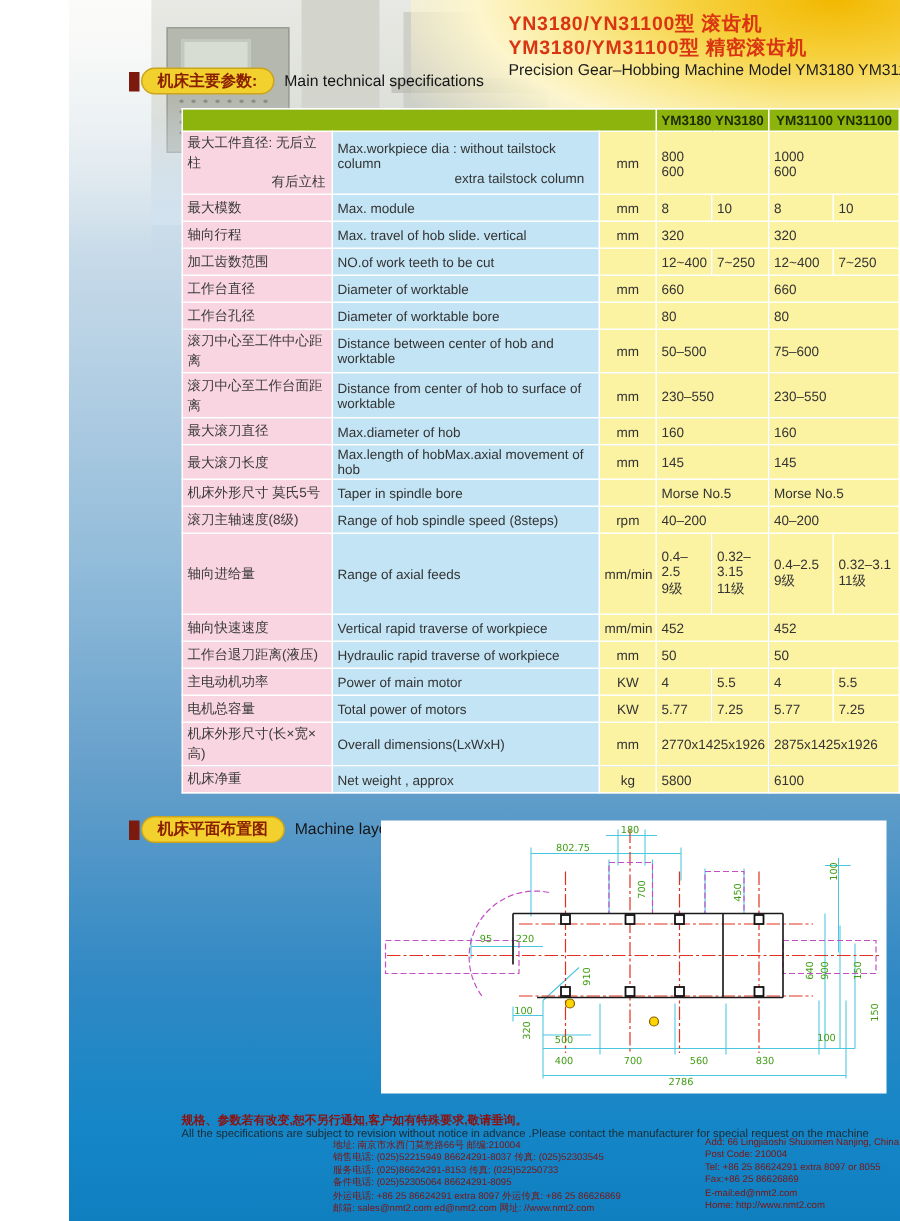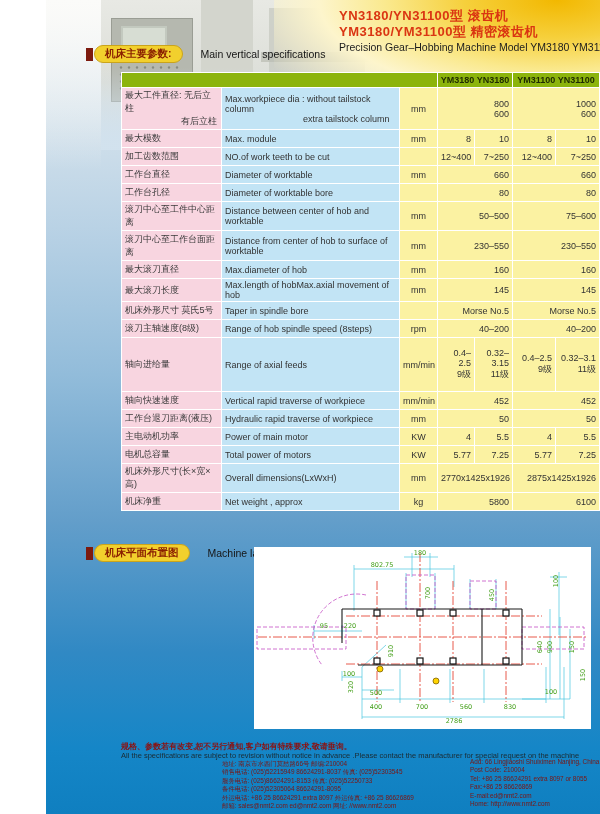--- a/index.html
+++ b/index.html
@@ -25,34 +25,34 @@
   .yellow-banner{position:absolute;left:228px;top:0;width:372px;height:152px;
     background:radial-gradient(ellipse 330px 135px at 76% 0%,#f2b800 0%,#f6d03c 28%,#fae98e 52%,#fdf5cc 72%,rgba(253,245,204,0) 100%);}
   .corner-strip{position:absolute;right:0;top:0;width:9px;height:37px;background:#a73a15;}
   .edge-strip{position:absolute;right:0;top:37px;width:9px;height:330px;
     background:linear-gradient(180deg,#8f9092 0%,#9b9ea0 40%,rgba(155,158,160,0) 100%);}
   .title-block{position:absolute;left:293px;top:8px;line-height:1.22;white-space:nowrap;}
   .title-zh{font-size:13px;font-weight:bold;color:#da3512;letter-spacing:.5px;}
   .title-en{font-size:10.5px;color:#1c1c1c;margin-top:1px;}
   
   .pill-tab{position:absolute;width:7px;height:13px;background:#7c1a0e;}
-  .pill-row{position:absolute;display:flex;align-items:center;gap:18px;white-space:nowrap;}
+  .pill-row{position:absolute;display:flex;align-items:center;gap:7px;white-space:nowrap;}
   .pill{background:#f2d02d;border:1.5px solid #caa41c;border-radius:9px;
     padding:1px 10px;font-size:10.5px;font-weight:bold;color:#8b2000;}
   .pill-en{font-size:10.5px;color:#151515;}
   
   table.spec{position:absolute;left:75px;top:72px;width:478px;border-collapse:collapse;
     table-layout:fixed;font-size:9px;color:#333;}
   table.spec th,table.spec td{border:1px solid #ffffff;padding:1px 3px;vertical-align:middle;}
   tr.head{height:15px;background:#8cb40c;padding-left:22px;}
   tr.head th{font-size:9px;font-weight:bold;color:#1e2a00;text-align:center;padding:0;}
   td.c-zh{background:#f8d5e0;text-align:left;color:#3a3a3a;}
   td.c-en{background:#c2e4f5;text-align:left;}
   td.c-unit{background:#fbf2a2;text-align:center;}
-  td.c-val{background:#fbf2a2;text-align:right;white-space:pre-line;}
+  td.c-val{background:#fbf2a2;text-align:left;white-space:pre-line;}
   td .ind{padding-left:56px;}
   td .ind-en{padding-left:78px;}
   tbody tr{height:18px;}
   
   .draw-box{position:absolute;left:208px;top:547px;width:337px;height:182px;background:#ffffff;}
   svg .cyan{stroke:#49c6e0;stroke-width:.7;fill:none;}
   svg .red{stroke:#e2301f;stroke-width:.8;fill:none;stroke-dasharray:9 2 2 2;}
   svg .mag{stroke:#c44fc4;stroke-width:.8;fill:none;stroke-dasharray:4 2;}
   svg .blk{stroke:#1a1a1a;stroke-width:1.1;fill:none;}
   svg .bolt{fill:#ffffff;stroke:#111111;stroke-width:1.2;}
@@ -87,21 +87,21 @@
 
   <div class="title-block">
     <div class="title-zh">YN3180/YN31100型 滚齿机</div>
     <div class="title-zh">YM3180/YM31100型 精密滚齿机</div>
     <div class="title-en">Precision Gear–Hobbing Machine Model YM3180  YM3110</div>
   </div>
 
   <div class="pill-tab" style="left:40px;top:48px;"></div>
   <div class="pill-row" style="left:48px;top:45px;">
     <span class="pill">机床主要参数:</span>
-    <span class="pill-en">Main vertical specifications</span>
+    <span class="pill-en">Main technical specifications</span>
   </div>
 
   <table class="spec">
     <colgroup>
       <col style="width:100px">
         <col style="width:178px">
         <col style="width:38px">
       <col style="width:37px">
         <col style="width:38px">
         <col style="width:43px">
@@ -125,20 +125,27 @@
 600</td>
         </tr>
         <tr>
           <td class="c-zh">最大模数</td>
           <td class="c-en">Max. module</td>
           <td class="c-unit">mm</td>
           <td class="c-val">8</td>
           <td class="c-val">10</td>
           <td class="c-val">8</td>
           <td class="c-val">10</td>
+        </tr>
+        <tr>
+          <td class="c-zh">轴向行程</td>
+          <td class="c-en">Max. travel of hob slide. vertical</td>
+          <td class="c-unit">mm</td>
+          <td class="c-val" colspan="2">320</td>
+          <td class="c-val" colspan="2">320</td>
         </tr>
         <tr>
           <td class="c-zh">加工齿数范围</td>
           <td class="c-en">NO.of work teeth to be cut</td>
           <td class="c-unit"></td>
           <td class="c-val">12~400</td>
           <td class="c-val">7~250</td>
           <td class="c-val">12~400</td>
           <td class="c-val">7~250</td>
         </tr>

